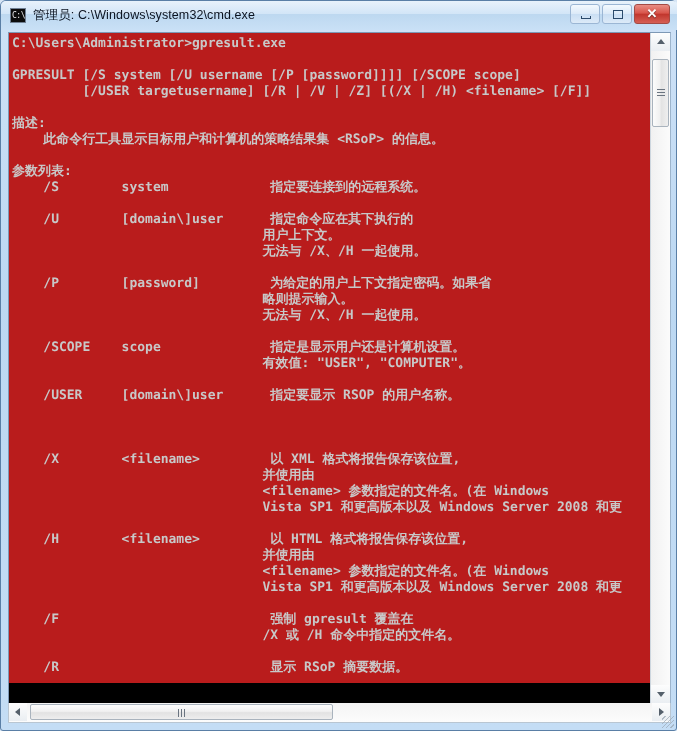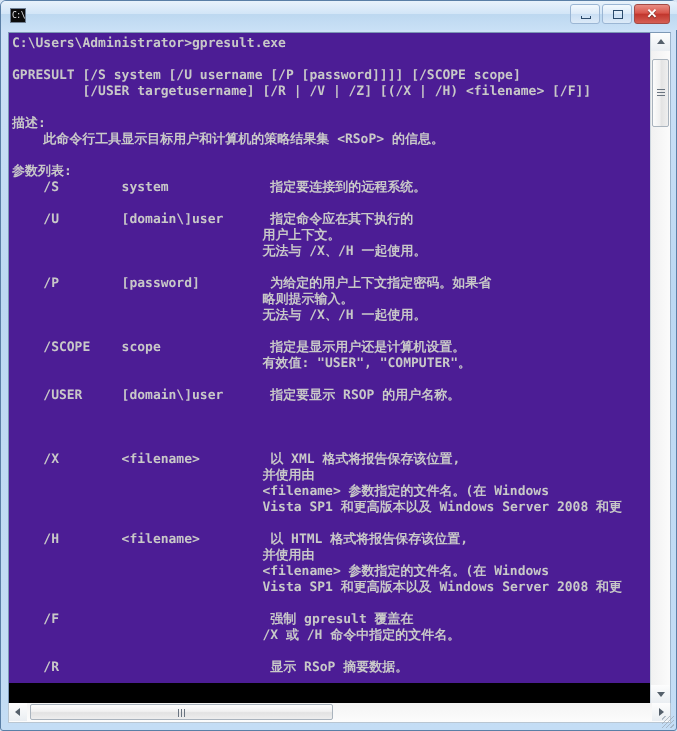--- a/index.html
+++ b/index.html
@@ -103,21 +103,21 @@
     background: #000000;
     border: 1px solid #9cb4cc;
     border-top-color: #7d98b5;
     border-left-color: #7d98b5;
     overflow: hidden;
   }
   #terminal {
     position: absolute;
     left: 0; top: 0;
     width: 641px; height: 650px;
-    background: #4c1d95;
+    background: #b91c1c;
     overflow: hidden;
     padding: 3px 4px 0 3px;
     box-sizing: border-box;
   }
   #screen {
     margin: 0;
     color: #c8c8c8;
     font-family: "DejaVu Sans Mono", "Liberation Mono", monospace;
     font-size: 13px;
     line-height: 16px;
@@ -217,20 +217,21 @@
 </style>
 </head>
 <body>
 
 <div id="window">
 
   <div id="titlebar">
     <div id="title-icon">
       <span>C:\</span>
     </div>
+    <div id="title-text">管理员: C:\Windows\system32\cmd.exe</div>
 
     <div class="winbtn" id="btn-min">
       <div class="glyph"></div>
     </div>
     <div class="winbtn" id="btn-max">
       <div class="glyph"></div>
     </div>
     <div class="winbtn" id="btn-close">
       <div class="glyph">✕</div>
     </div>

